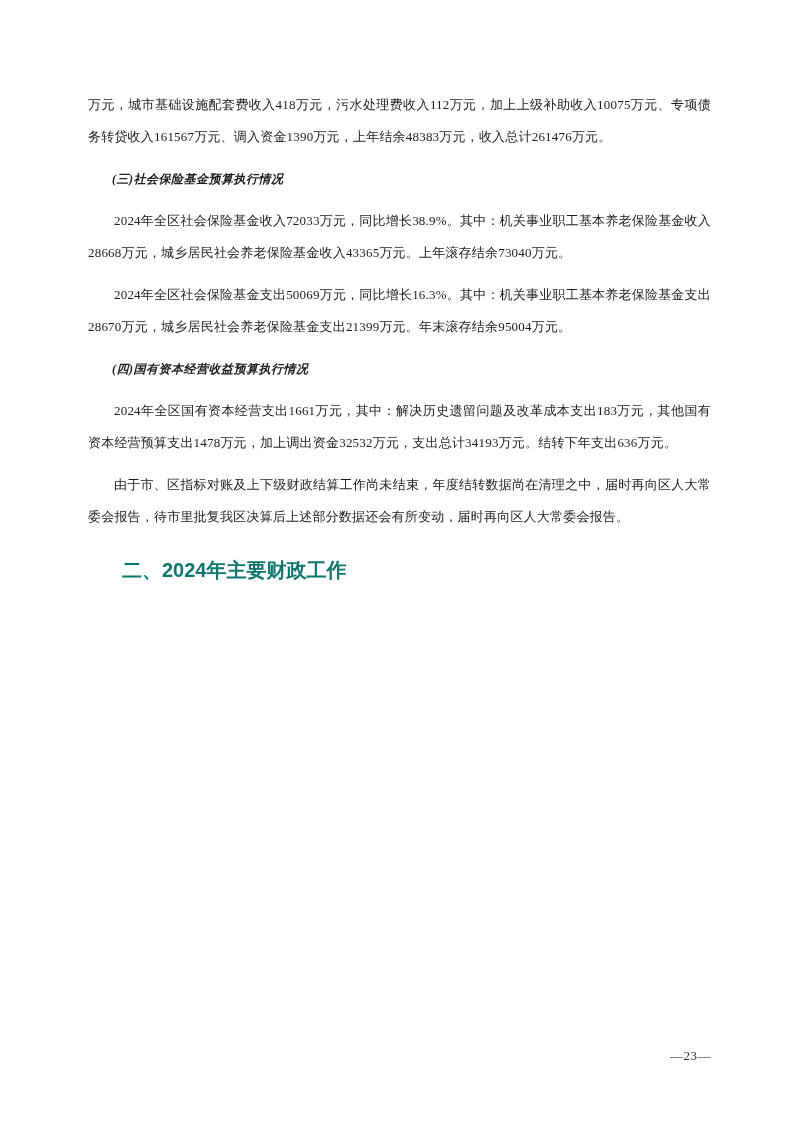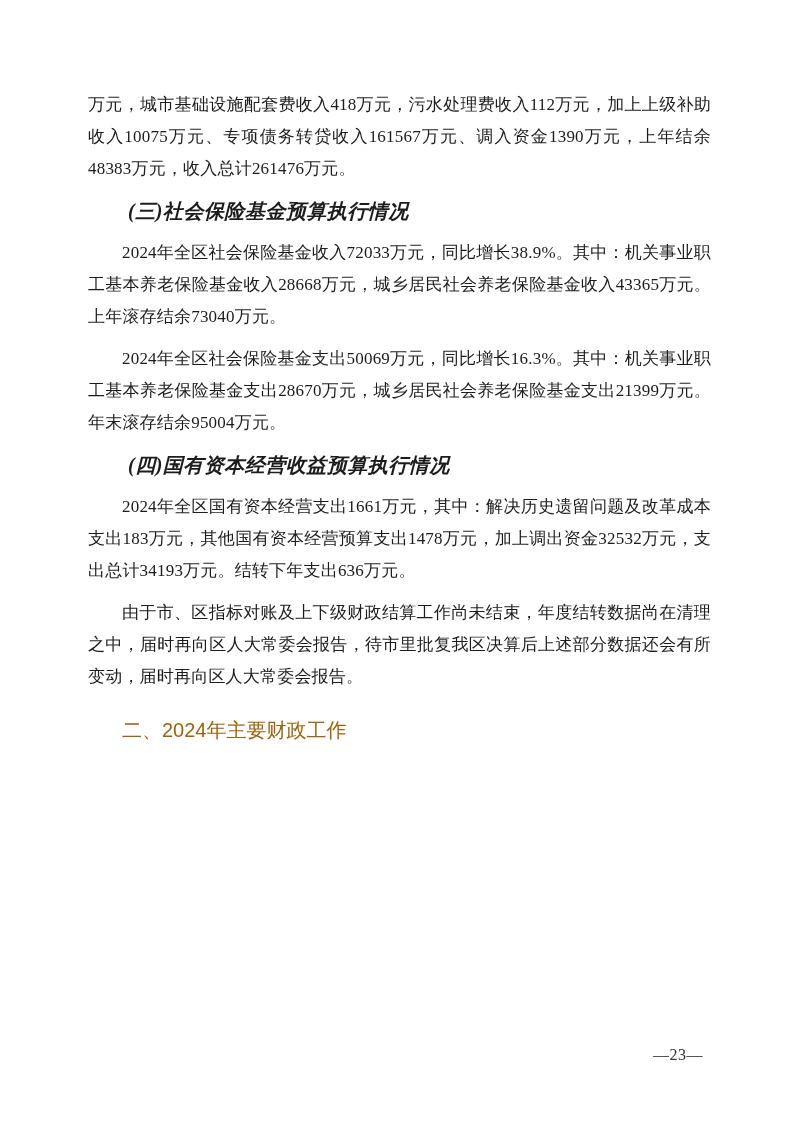--- a/index.html
+++ b/index.html
@@ -15,55 +15,55 @@
     overflow: hidden;
     color: #1c1c1c;
   }
   .content {
     position: absolute;
     left: 88px;
     top: 89px;
     width: 623px;
   }
   p.body {
-    font-size: 17px;
+    font-size: 13px;
     line-height: 32px;
     text-align: justify;
     text-justify: inter-ideograph;
     text-indent: 2em;
     margin: 0 0 10px 0;
     letter-spacing: 0.2px;
   }
   p.body.no-indent {
     text-indent: 0;
   }
   h3.kai {
-    font-size: 20px;
+    font-size: 12px;
     line-height: 32px;
     font-weight: bold;
     font-style: italic;
     text-indent: 2em;
     margin: 6px 0 10px 0;
     letter-spacing: 0.5px;
   }
   h2.hei {
     font-family: "Liberation Sans", "DejaVu Sans", sans-serif;
     font-size: 20px;
     line-height: 30px;
-    font-weight: normal;
+    font-weight: bold;
     font-style: normal;
     text-indent: 1.7em;
     margin: 22px 0 16px 0;
-    color: #a16207;
+    color: #0f766e;
   }
   .footer {
     position: absolute;
-    right: 90px;
+    right: 82px;
     bottom: 58px;
-    font-size: 16px;
+    font-size: 13px;
     color: #333333;
     letter-spacing: 0.5px;
   }
 </style>
 </head>
 <body>
 
 <div class="page">
   <div class="content">
     <p class="body no-indent">万元，城市基础设施配套费收入418万元，污水处理费收入112万元，加上上级补助收入10075万元、专项债务转贷收入161567万元、调入资金1390万元，上年结余48383万元，收入总计261476万元。</p>

